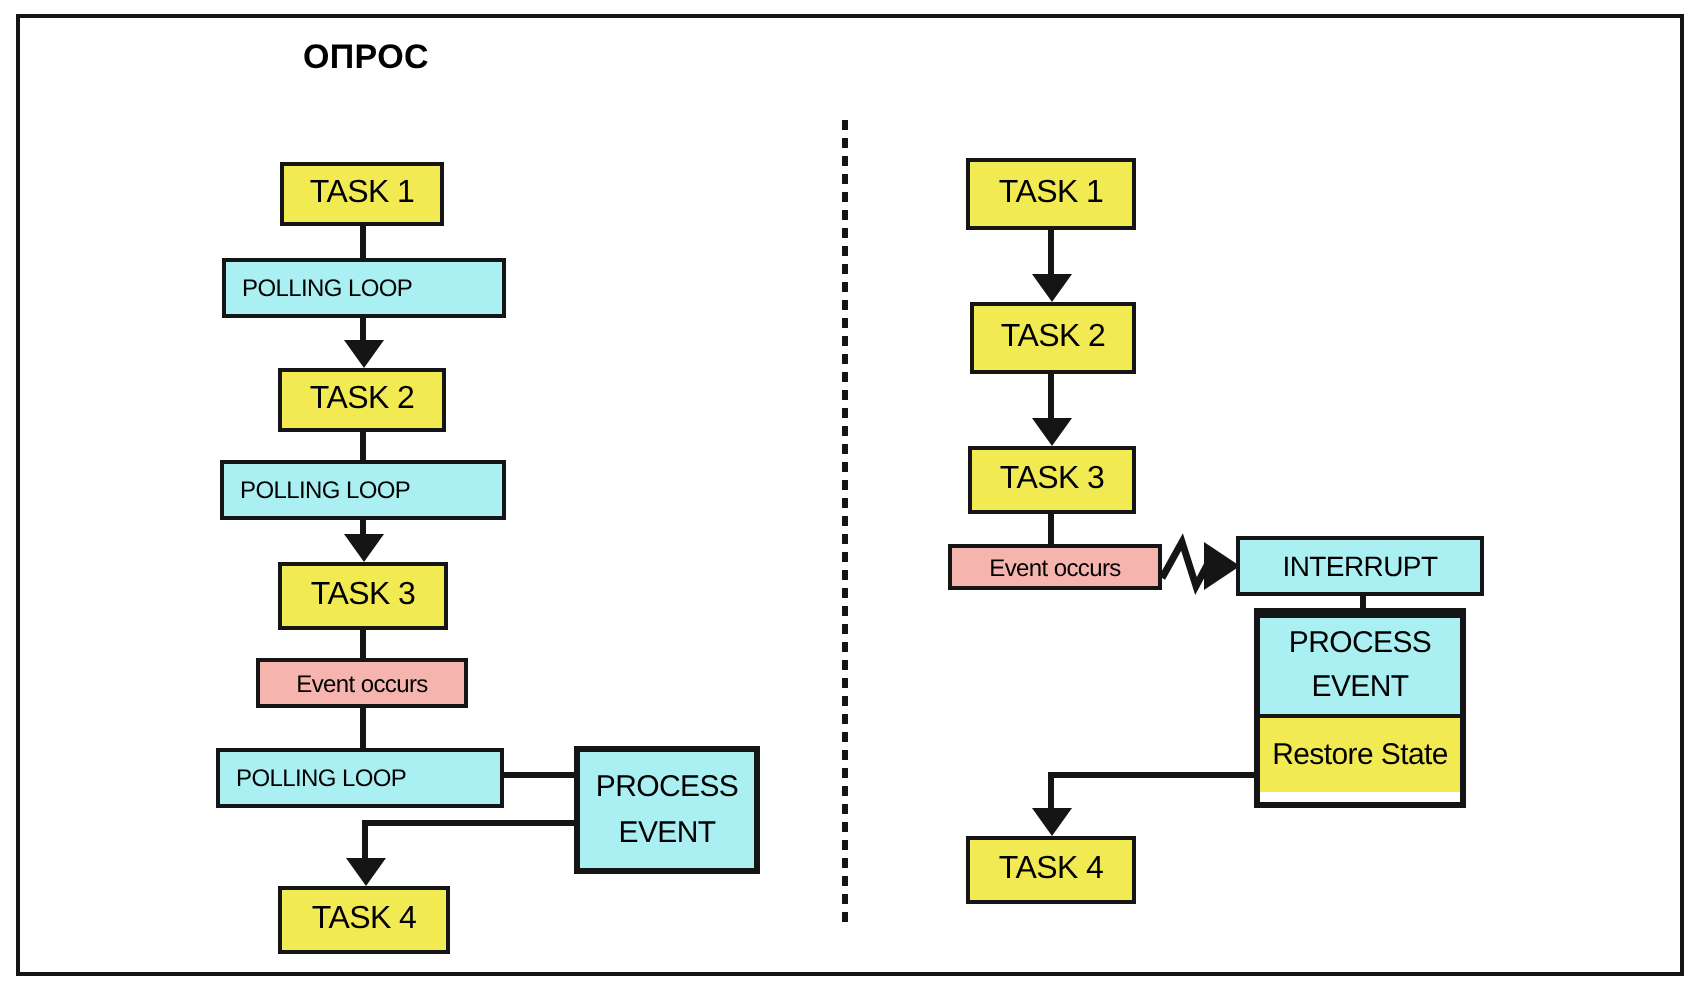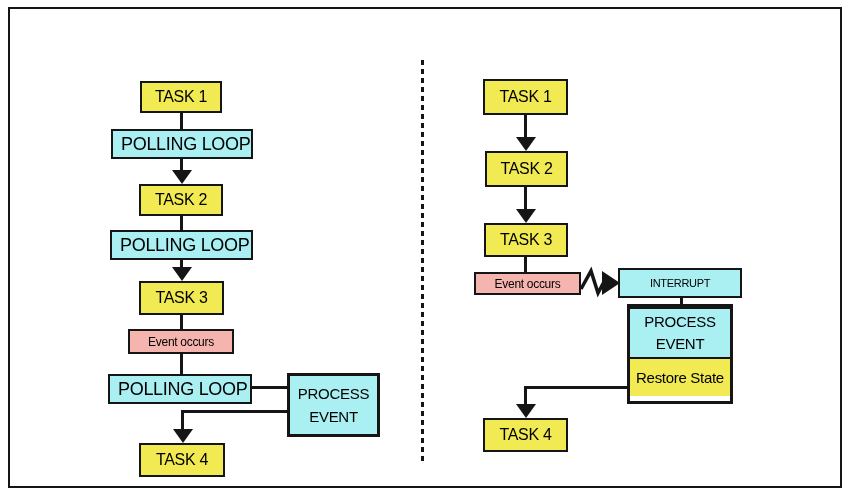--- a/index.html
+++ b/index.html
@@ -22,21 +22,21 @@
     position:absolute; left:421px; top:60px; width:3px; height:403px;
     background:repeating-linear-gradient(to bottom, var(--line) 0 5px, transparent 5px 9px);
   }
   .bx{
     position:absolute; box-sizing:border-box;
     border:2px solid var(--line);
     display:flex; align-items:center; justify-content:center;
     font-size:16px; letter-spacing:-0.3px; white-space:nowrap;
   }
   .task{ background:var(--task-fill); }
-  .loop{ background:var(--loop-fill); justify-content:flex-start; padding-left:8px; font-size:18px; }
+  .loop{ background:var(--loop-fill); justify-content:flex-start; padding-left:8px; font-size:12px; }
   .evt{ background:var(--event-fill); font-size:12px; }
   .cyanbx{ background:var(--loop-fill); }
   .process2{
     flex-direction:column; line-height:1.55; font-size:15px; border-width:3px;
   }
   .vline{ position:absolute; width:3px; background:var(--line); }
   .hline{ position:absolute; height:3px; background:var(--line); }
   .arr{
     position:absolute; width:0; height:0;
     border-left:10px solid transparent; border-right:10px solid transparent;
@@ -58,20 +58,21 @@
   }
   .row-restore{ height:37px; background:var(--task-fill); }
   svg{ display:block; }
 </style>
 </head>
 <body>
 
 <div class="canvas">
   <div class="frame"></div>
 
+  <div class="hdr hdr-left">ОПРОС</div>
 
   <div class="divider"></div>
 
   <div class="bx task" style="left:140px; top:81px; width:82px; height:32px;">TASK 1</div>
 
   <div class="vline" style="left:180px; top:112px; height:18px;"></div>
 
   <div class="bx loop" style="left:111px; top:129px; width:142px; height:30px;">POLLING LOOP</div>
 
   <div class="vline" style="left:180px; top:158px; height:14px;"></div>
@@ -123,21 +124,21 @@
 
   <div class="vline" style="left:524px; top:256px; height:16px;"></div>
 
   <div class="bx evt" style="left:474px; top:272px; width:107px; height:23px;">Event occurs</div>
 
   <svg style="position:absolute; left:578px; top:263px;" width="44" height="40" viewBox="0 0 44 40">
     <polyline points="3,26 13,8 20,30 28,15" fill="none" stroke="#151515" stroke-width="3.5"></polyline>
     <polygon points="24,8 42,20 24,32" fill="#151515"></polygon>
   </svg>
 
-  <div class="bx cyanbx" style="left:618px; top:268px; width:124px; height:30px; font-size:11px;">INTERRUPT</div>
+  <div class="bx cyanbx" style="left:618px; top:268px; width:124px; height:30px; font-size:14px;">INTERRUPT</div>
 
   <div class="vline" style="left:680px; top:297px; height:8px;"></div>
 
   <div class="stack">
     <div class="row row-process">
       <span>PROCESS</span>
       <span>EVENT</span>
     </div>
     <div class="row row-restore">Restore State</div>
   </div>

